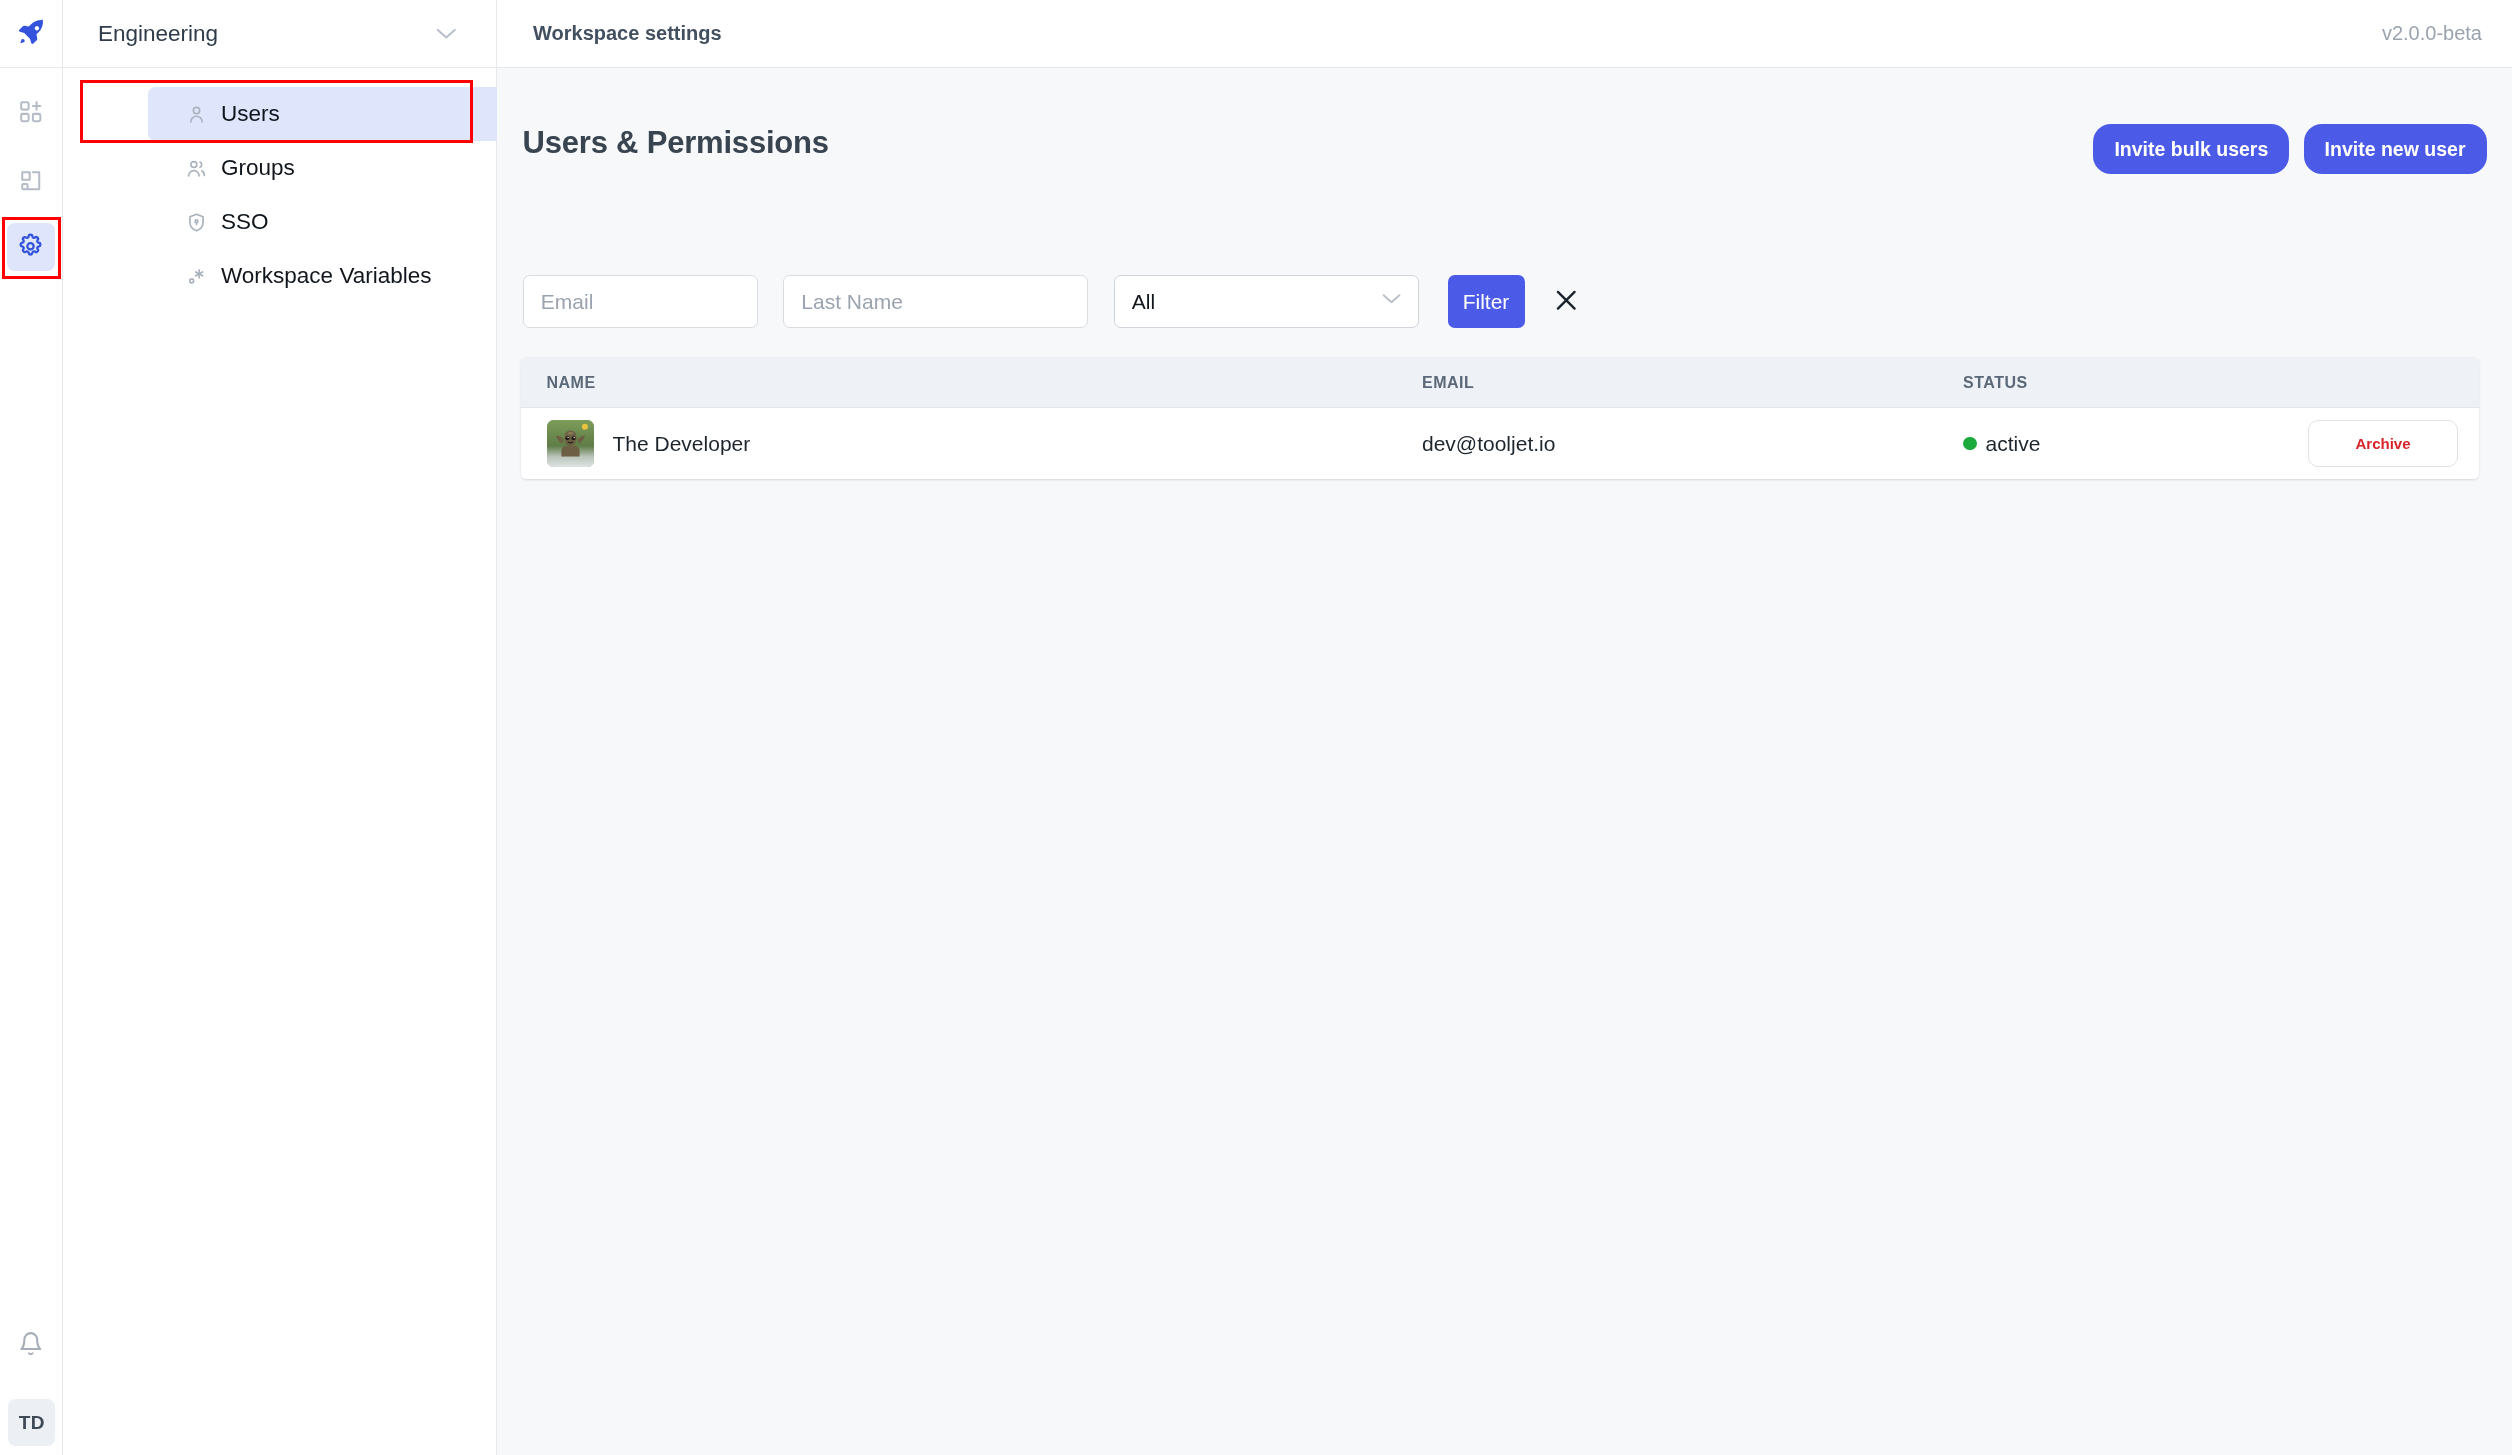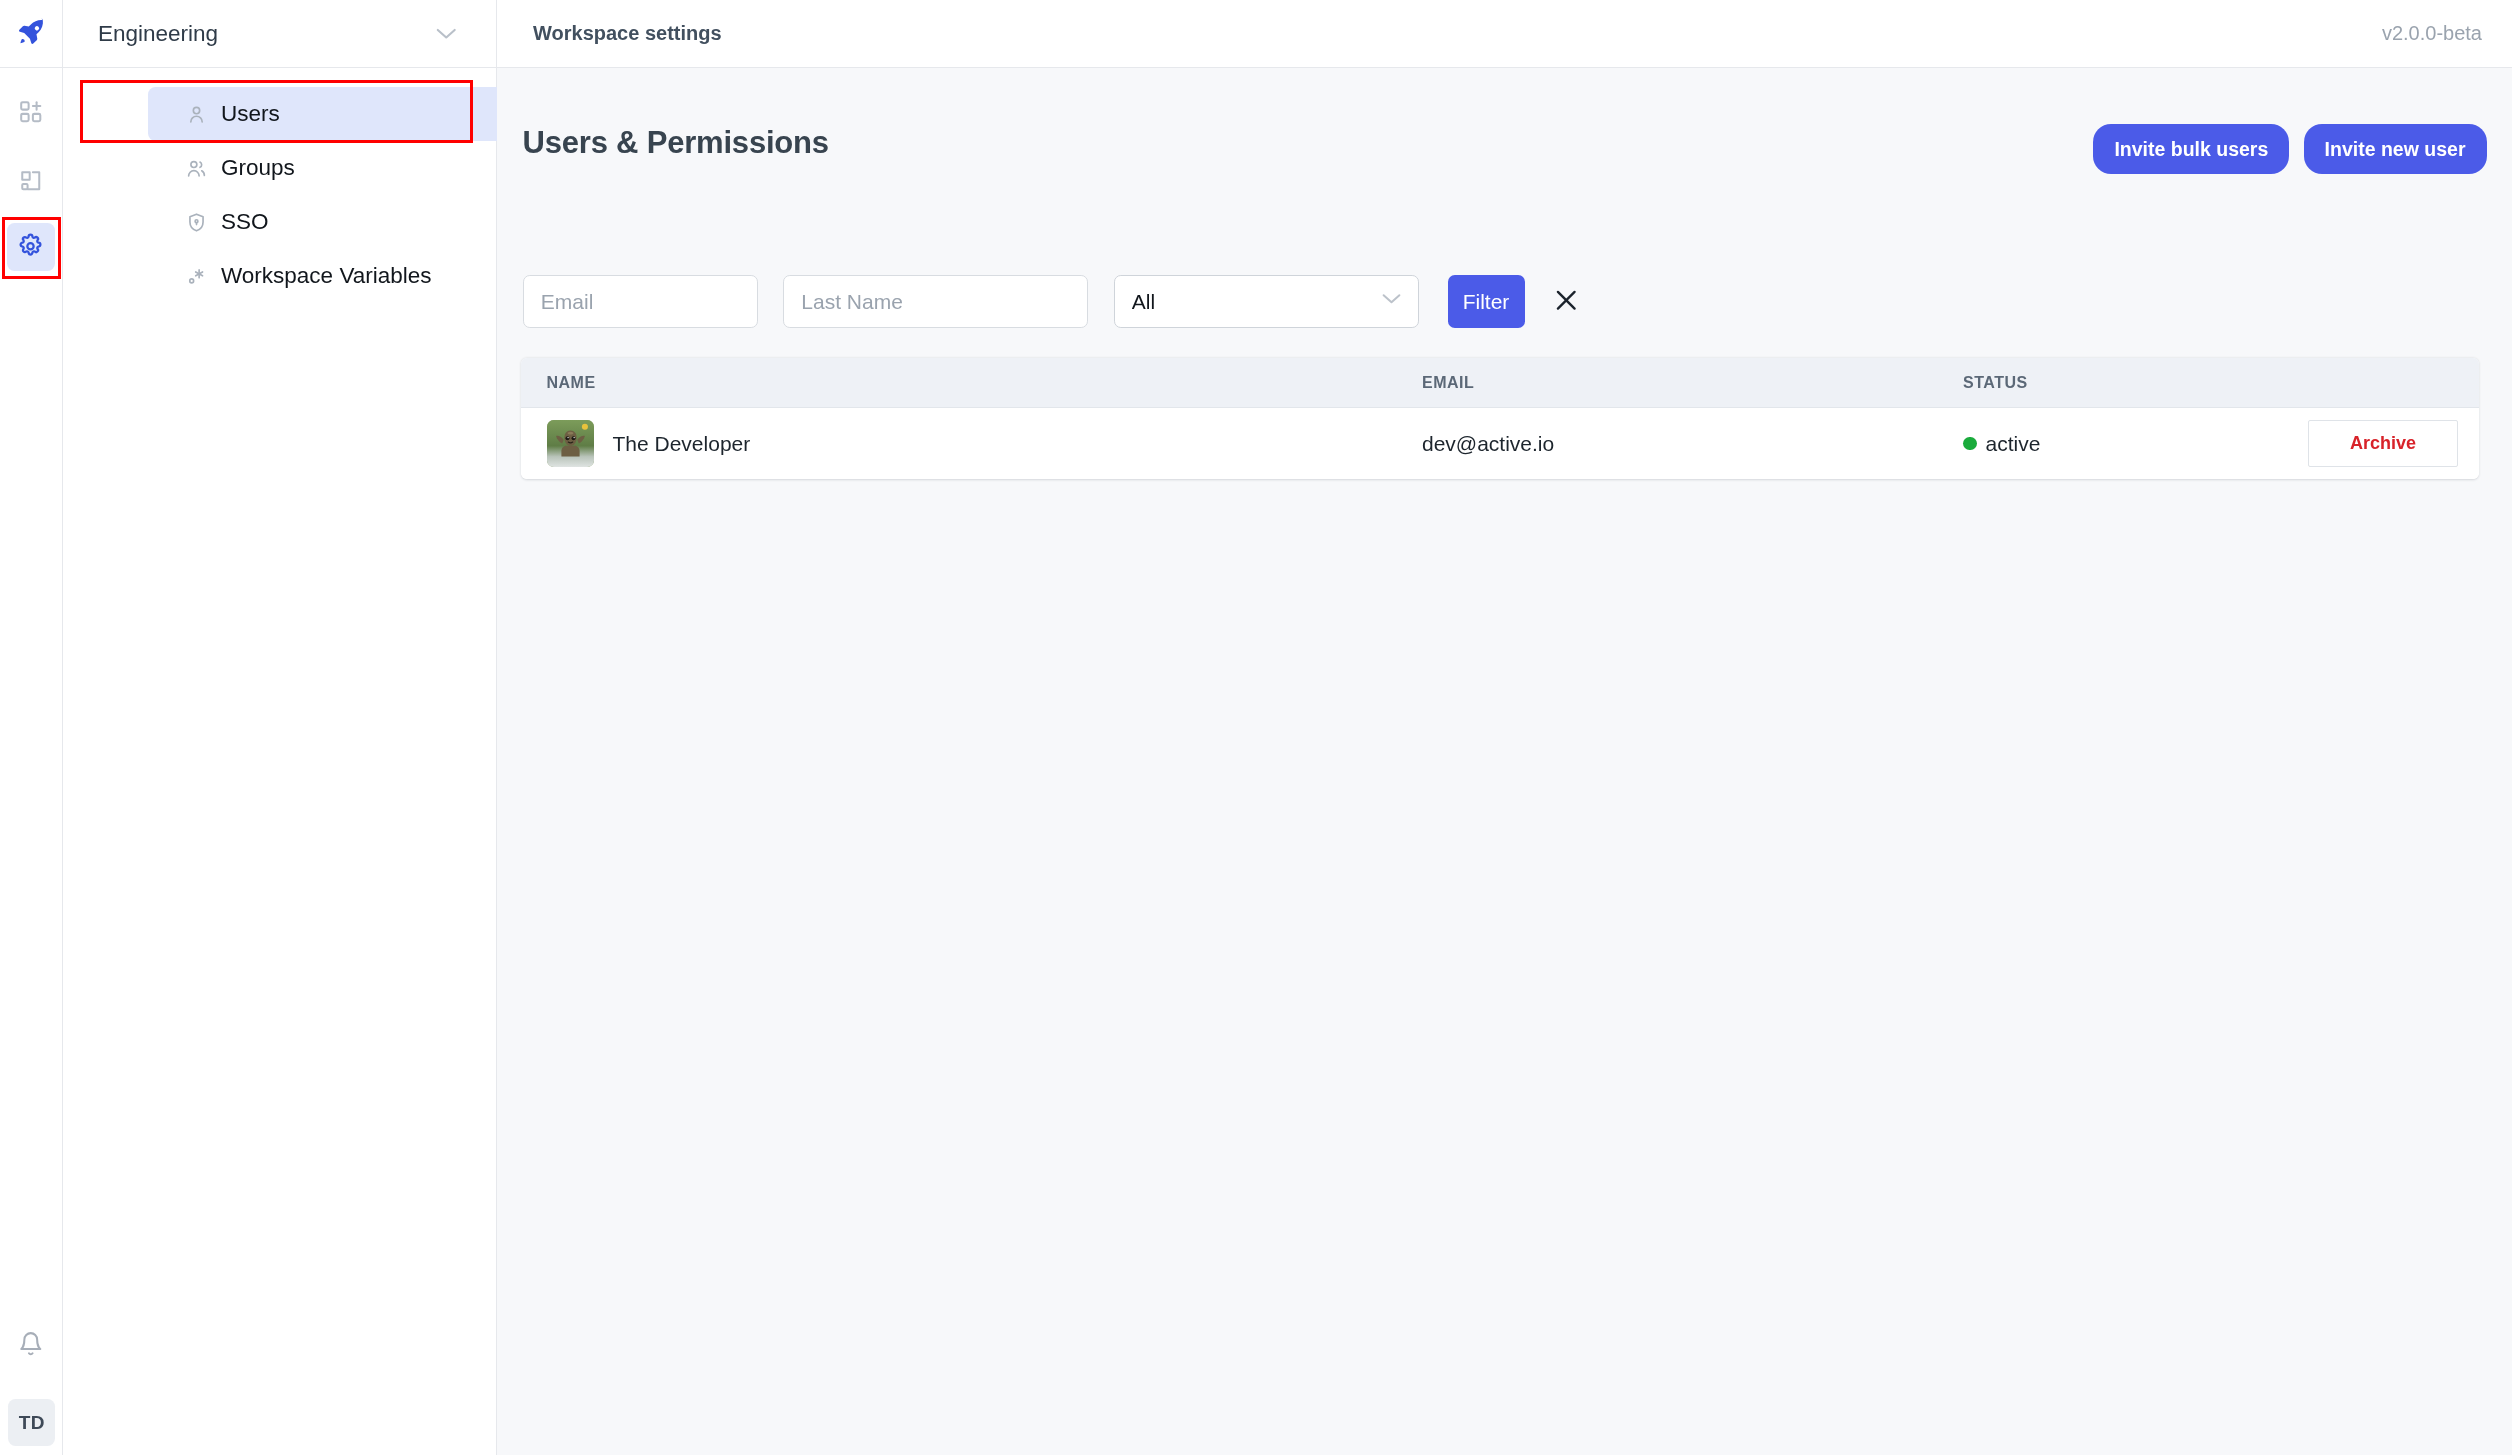--- a/index.html
+++ b/index.html
@@ -242,22 +242,22 @@
     font-size: 21px; color: #1d252d; gap: 9px;
   }
   .status-dot {
     width: 13.5px; height: 13.5px; border-radius: 50%;
     background: #1aab3c; display: inline-block;
   }
   #btn-archive {
     position: absolute; right: 21px;
     width: 150px; height: 47px;
     background: #ffffff;
-    border: 1.5px solid #dfe3e8; border-radius: 2px;
-    color: #d8232a; font-size: 18px; font-weight: bold;
+    border: 1.5px solid #dfe3e8; border-radius: 10px;
+    color: #d8232a; font-size: 15px; font-weight: bold;
     cursor: pointer;
     font-family: "Liberation Sans", sans-serif;
   }
   .row-wrap { position: relative; }
 </style>
 </head>
 <body>
 
 <div id="icon-rail">
 
@@ -446,21 +446,21 @@
               <circle cx="27" cy="24" r="2.6" fill="#1d1a14"></circle>
               <circle cx="35" cy="24" r="2.6" fill="#1d1a14"></circle>
               <circle cx="27.8" cy="23.2" r="0.9" fill="#fff"></circle>
               <circle cx="35.8" cy="23.2" r="0.9" fill="#fff"></circle>
               <path d="M28 29q3 2.4 6 0" fill="none" stroke="#2a241a" stroke-width="1.4" stroke-linecap="round"></path>
               <circle cx="50" cy="9" r="4" fill="#e8c23c"></circle>
             </svg>
           </div>
           <span>The Developer</span>
         </div>
-        <div class="cell-email">dev@active.io</div>
+        <div class="cell-email">dev@tooljet.io</div>
         <div class="cell-status">
           <span class="status-dot"></span>
           <span>active</span>
         </div>
       </div>
       <button id="btn-archive" style="top:12px;">Archive</button>
     </div>
   </div>
 </div>
 

